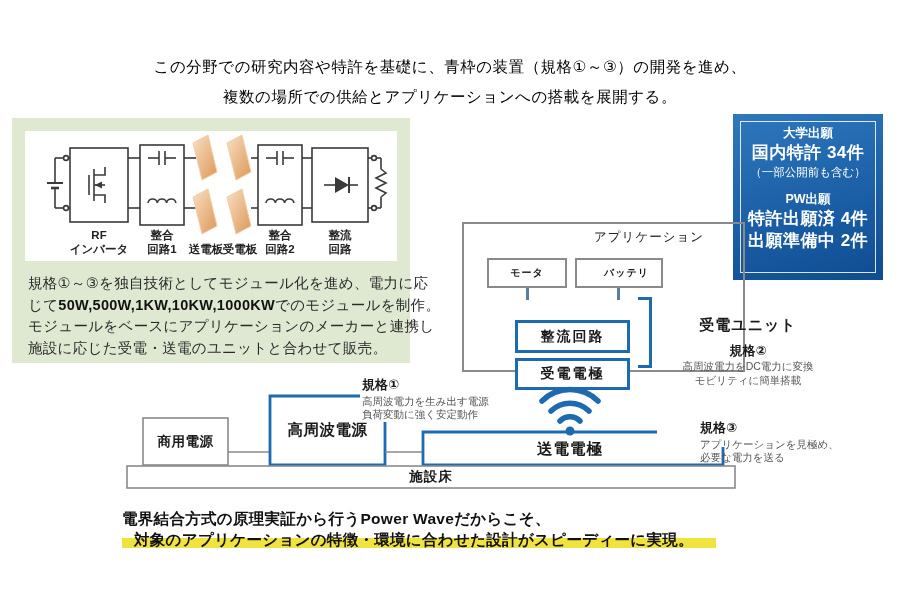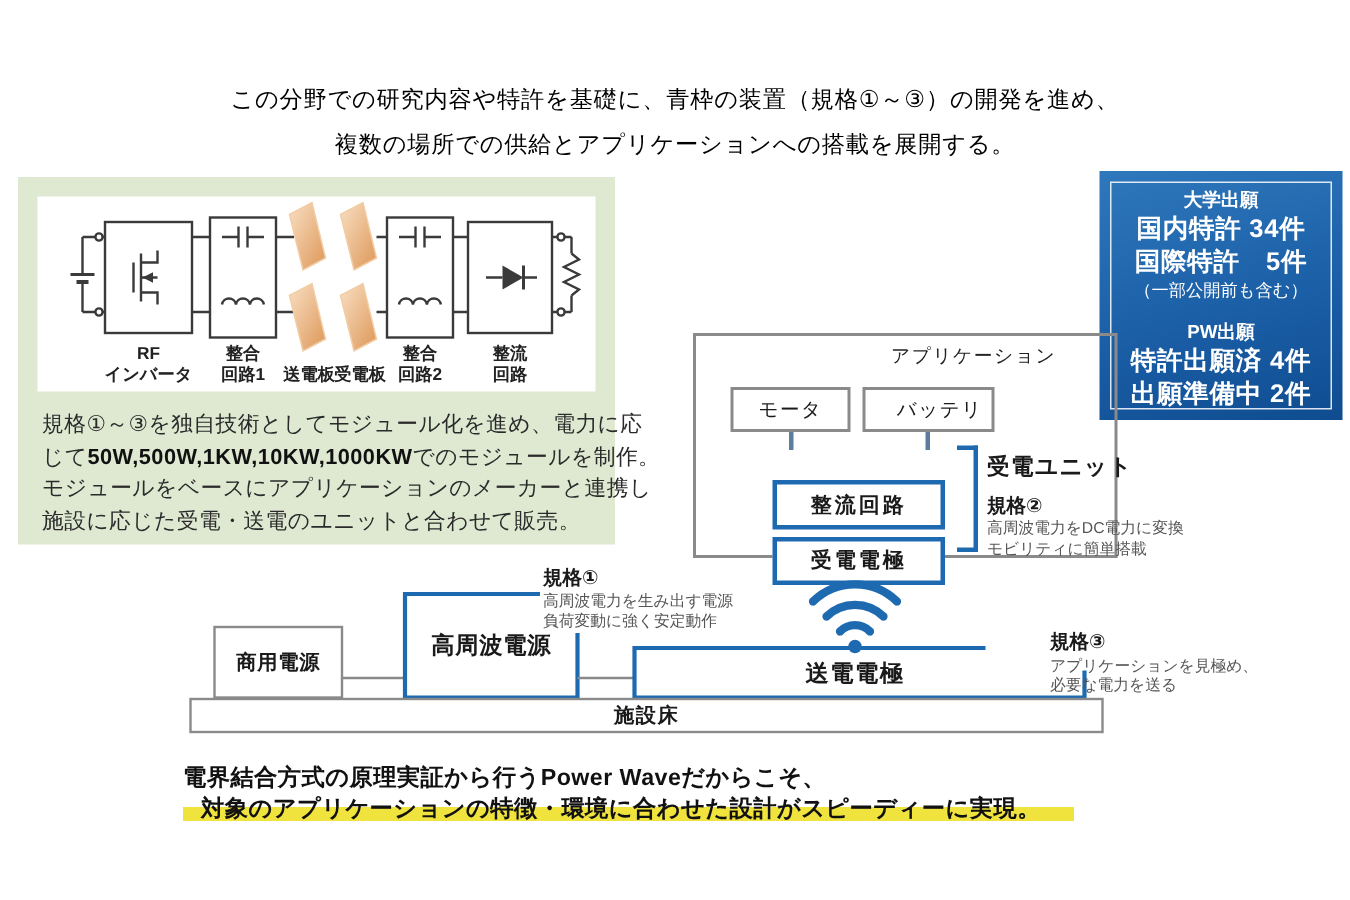--- a/index.html
+++ b/index.html
@@ -10,36 +10,36 @@
   
   .heading { top:52px; left:0; width:900px; text-align:center; font-size:15.5px; line-height:30px; color:#000; letter-spacing:0.5px; }
 
   
   .green-panel { left:12px; top:118px; width:398px; height:245px; background:#dfe9d2; }
   .circuit-white { position:absolute; left:13px; top:13px; width:372px; height:130px; background:#fff; }
   .module-text { position:absolute; left:16px; top:155px; width:372px; font-size:14.5px; line-height:21.5px; color:#2a2a2a; letter-spacing:0.3px; white-space:nowrap; }
   .module-text b { color:#111; }
 
   
-  .patent-box { left:733px; top:114px; width:162px; height:166px; background:linear-gradient(165deg,#2f78bc 0%,#1b5fa7 55%,#0f4c90 100%); color:#fff; text-align:center; }
+  .patent-box { left:733px; top:114px; width:150px; height:166px; background:linear-gradient(165deg,#2f78bc 0%,#1b5fa7 55%,#0f4c90 100%); color:#fff; text-align:center; }
   .patent-inner { position:absolute; left:7px; top:7px; right:7px; bottom:7px; border:1px solid rgba(255,255,255,0.85); }
   .patent-content { position:relative; padding-top:11px; }
   .p-small { font-size:12.5px; font-weight:bold; line-height:17px; }
   .p-big { font-size:17px; font-weight:bold; line-height:22px; letter-spacing:0.5px; }
   .p-note { font-size:11.5px; line-height:16px; }
   .p-gap { margin-top:11px; }
 
   
   .app-box { left:462px; top:222px; width:283px; height:150px; border:2px solid #8a8a8a; }
   .app-title { position:absolute; left:130px; top:5px; font-size:12.5px; letter-spacing:1px; color:#222; }
-  .gray-box { position:absolute; border:2px solid #8a8a8a; background:#fff; display:flex; align-items:center; justify-content:center; font-weight:normal; font-size:13px; letter-spacing:1px; }
+  .gray-box { position:absolute; border:2px solid #8a8a8a; background:#fff; display:flex; align-items:center; justify-content:center; font-weight:bold; font-size:10px; letter-spacing:1px; }
   .blue-box { position:absolute; border:3px solid #1e6ab0; background:#fff; display:flex; align-items:center; justify-content:center; font-weight:bold; font-size:14px; letter-spacing:2px;margin-top:20px; }
   .vconn { position:absolute; width:2.5px; background:#5c7d9e; }
   .bracket { left:638px; top:297px; width:14px; height:71px; border-top:3px solid #1e6ab0; border-right:3px solid #1e6ab0; border-bottom:3px solid #1e6ab0; }
-  .unit-block { left:658px; top:302px; width:180px; }
+  .unit-block { left:658px; top:316px; width:180px;text-align:center; }
   .unit-title { font-size:15px; font-weight:bold; letter-spacing:1px; }
   .spec-title { font-size:13px; font-weight:bold; margin-top:7px; }
   .spec-desc { font-size:10.5px; color:#555; line-height:13.5px; }
 
   
   .flexc { display:flex; align-items:center; justify-content:center; }
   .lbl-commercial { left:143px; top:418px; width:85px; height:47px; font-weight:bold; font-size:13.5px; letter-spacing:0.5px; }
   .lbl-hf { left:270px; top:396px; width:115px; height:69px; font-weight:bold; font-size:15.5px; letter-spacing:0.5px; }
   .lbl-tx { left:470px; top:437px; width:200px; height:24px; font-weight:bold; font-size:15.5px; letter-spacing:1px; }
   .lbl-floor { left:127px; top:466px; width:608px; height:22px; font-weight:bold; font-size:13.5px; letter-spacing:1px; }
@@ -169,21 +169,20 @@
       <div>モジュールをベースにアプリケーションのメーカーと連携し</div>
       <div>施設に応じた受電・送電のユニットと合わせて販売。</div>
     </div>
   </div>
 
   <div class="abs patent-box">
     <div class="patent-inner"></div>
     <div class="patent-content">
       <div class="p-small">大学出願</div>
       <div class="p-big">国内特許 34件</div>
-      <div class="p-big">国際特許　5件</div>
       <div class="p-note">（一部公開前も含む）</div>
       <div class="p-small p-gap">PW出願</div>
       <div class="p-big">特許出願済 4件</div>
       <div class="p-big">出願準備中 2件</div>
     </div>
   </div>
 
   <div class="abs app-box">
     <div class="app-title">アプリケーション</div>
     <div class="gray-box" style="left:23px; top:34px; width:80px; height:30px;">

